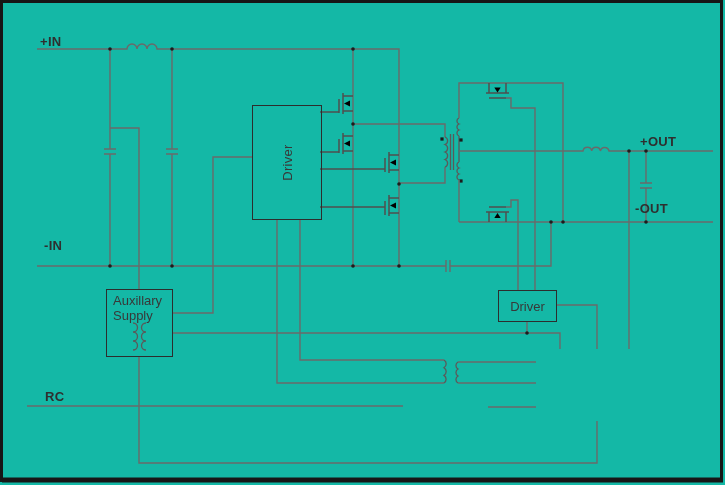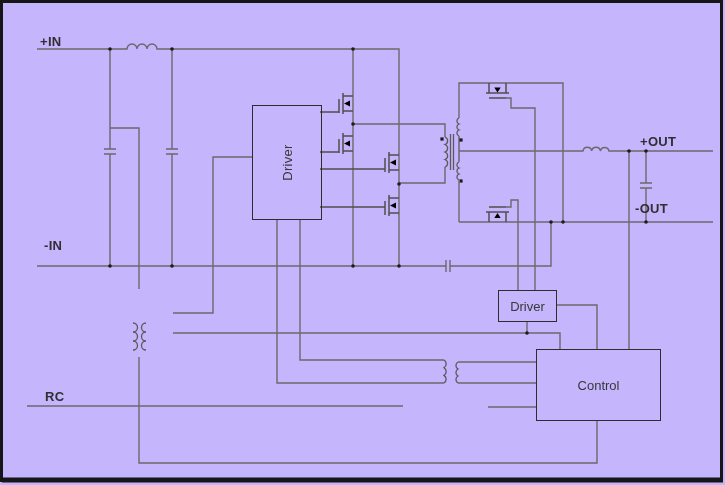--- a/index.html
+++ b/index.html
@@ -1,17 +1,17 @@
 <!DOCTYPE html>
 <html><head>
 <meta charset="utf-8">
 <style>
   html,body{margin:0;padding:0;background:#fff;}
   .stage{
-    position:relative;width:725px;height:485px;background:#c4b5fd;
+    position:relative;width:725px;height:485px;background:#14b8a6;
     font-family:"Liberation Sans", sans-serif;overflow:hidden;
   }
   .stage svg{position:absolute;left:0;top:0;}
   .io-label{
     position:absolute;font-size:13px;font-weight:bold;color:#2f2f2f;
     letter-spacing:.3px;white-space:nowrap;
   }
   .block{
     position:absolute;border:1.5px solid #2d2d2d;background:transparent;
     box-sizing:border-box;color:#383838;font-size:13px;
@@ -146,23 +146,24 @@
   <div class="io-label" style="left:40px;top:34px">+IN</div>
   <div class="io-label" style="left:44px;top:238px">-IN</div>
   <div class="io-label" style="left:45px;top:389px">RC</div>
   <div class="io-label" style="left:640px;top:134px">+OUT</div>
   <div class="io-label" style="left:635px;top:201px">-OUT</div>
 
   <div class="block rot" style="left:252px;top:105px;width:70px;height:115px">
     <span>Driver</span>
   </div>
 
+  <div class="block topleft" style="left:106px;top:289px;width:67px;height:68px">
+    <div>Auxillary</div>
+    <div>Supply</div>
+  </div>
 
   <div class="block" style="left:498px;top:290px;width:59px;height:32px">
     <span>Driver</span>
   </div>
 
-  <div class="block" style="left:536px;top:349px;width:125px;height:72px">
-    <span>Control</span>
-  </div>
 
 
 </div>
 
 </body></html>

